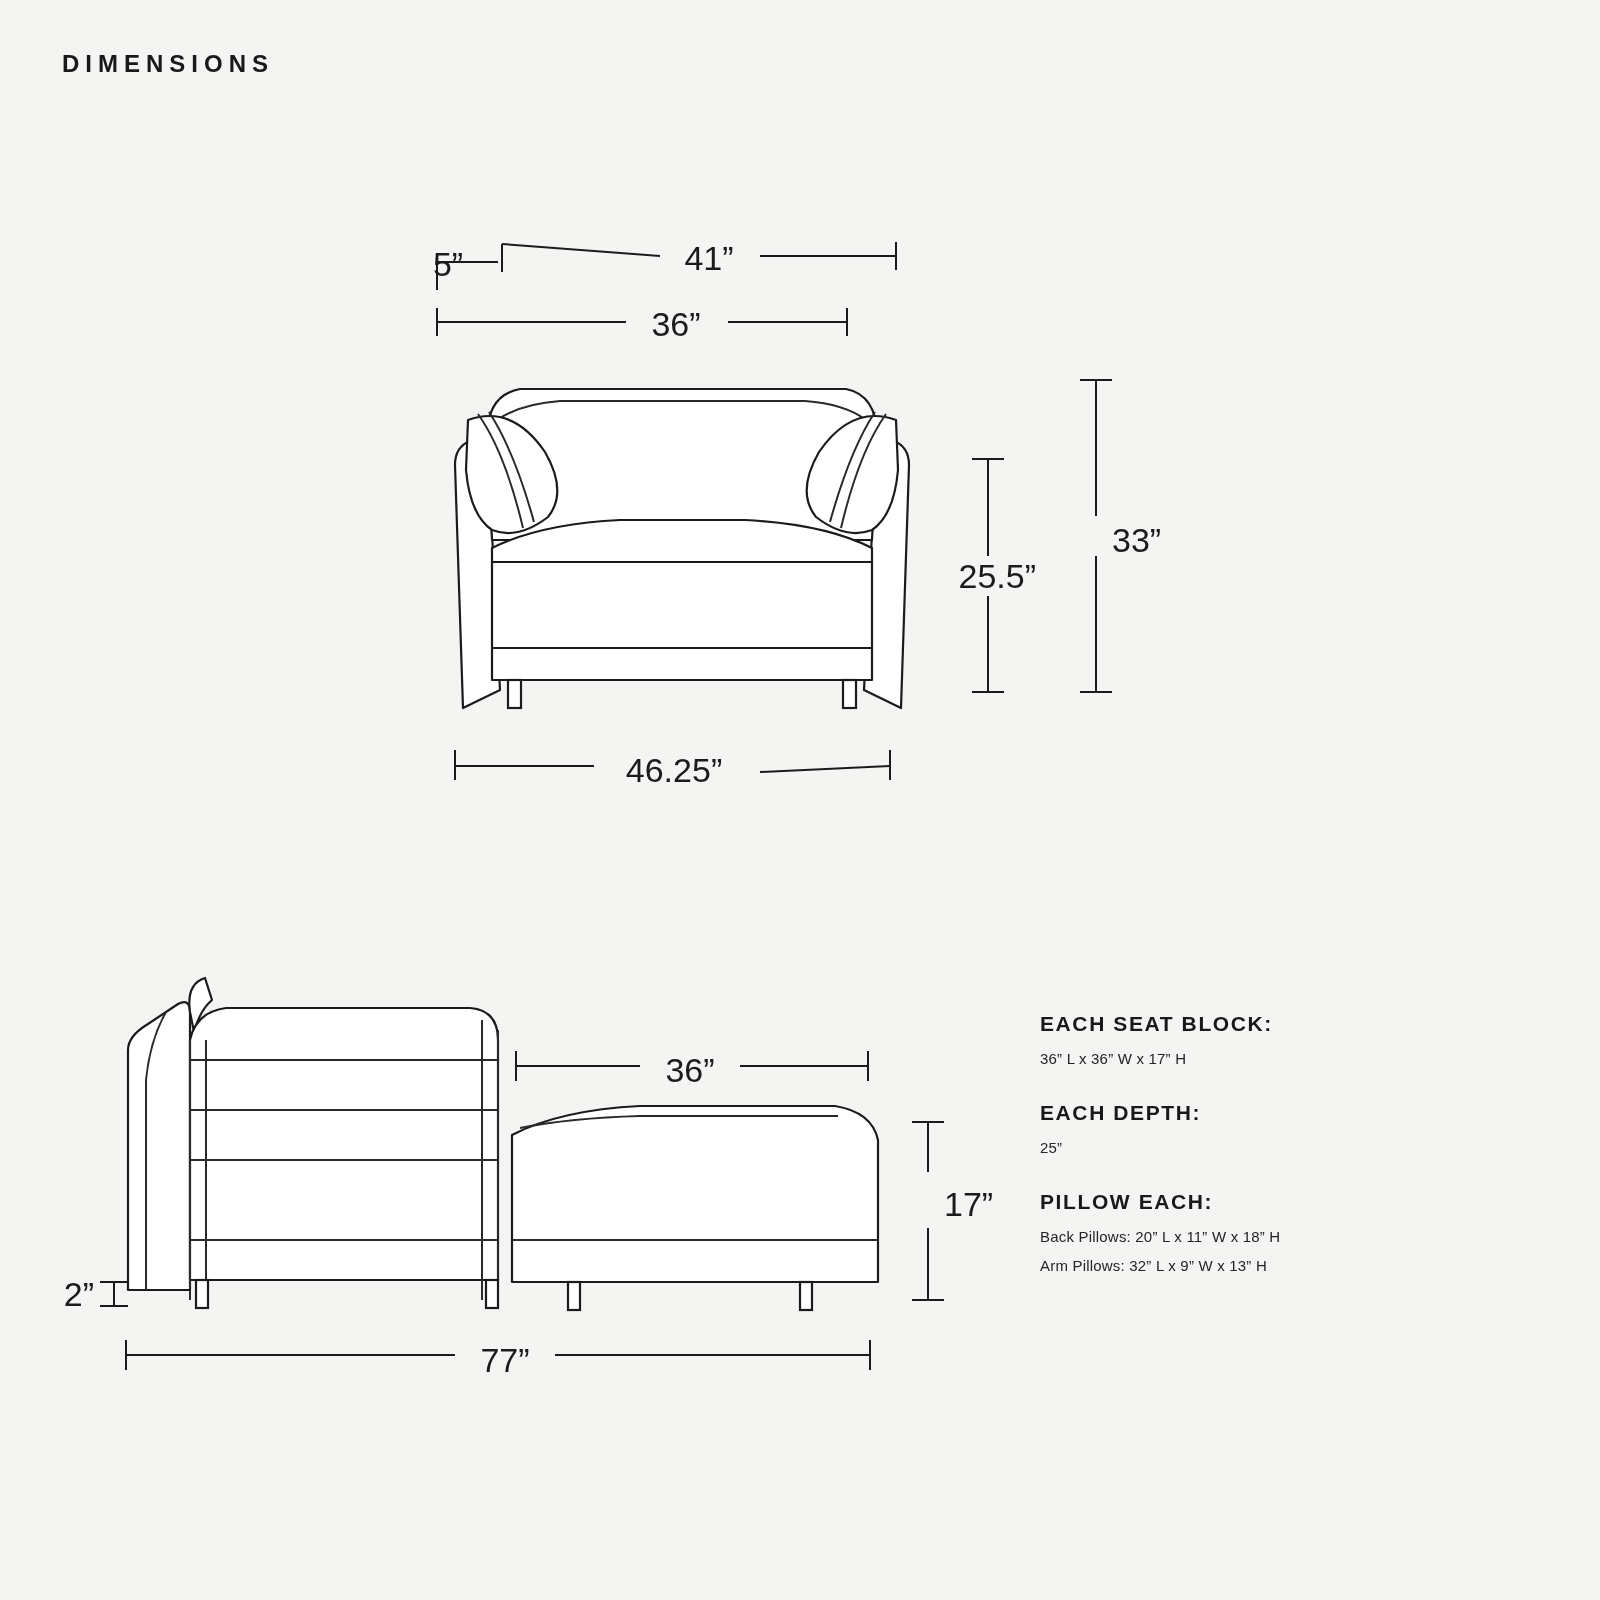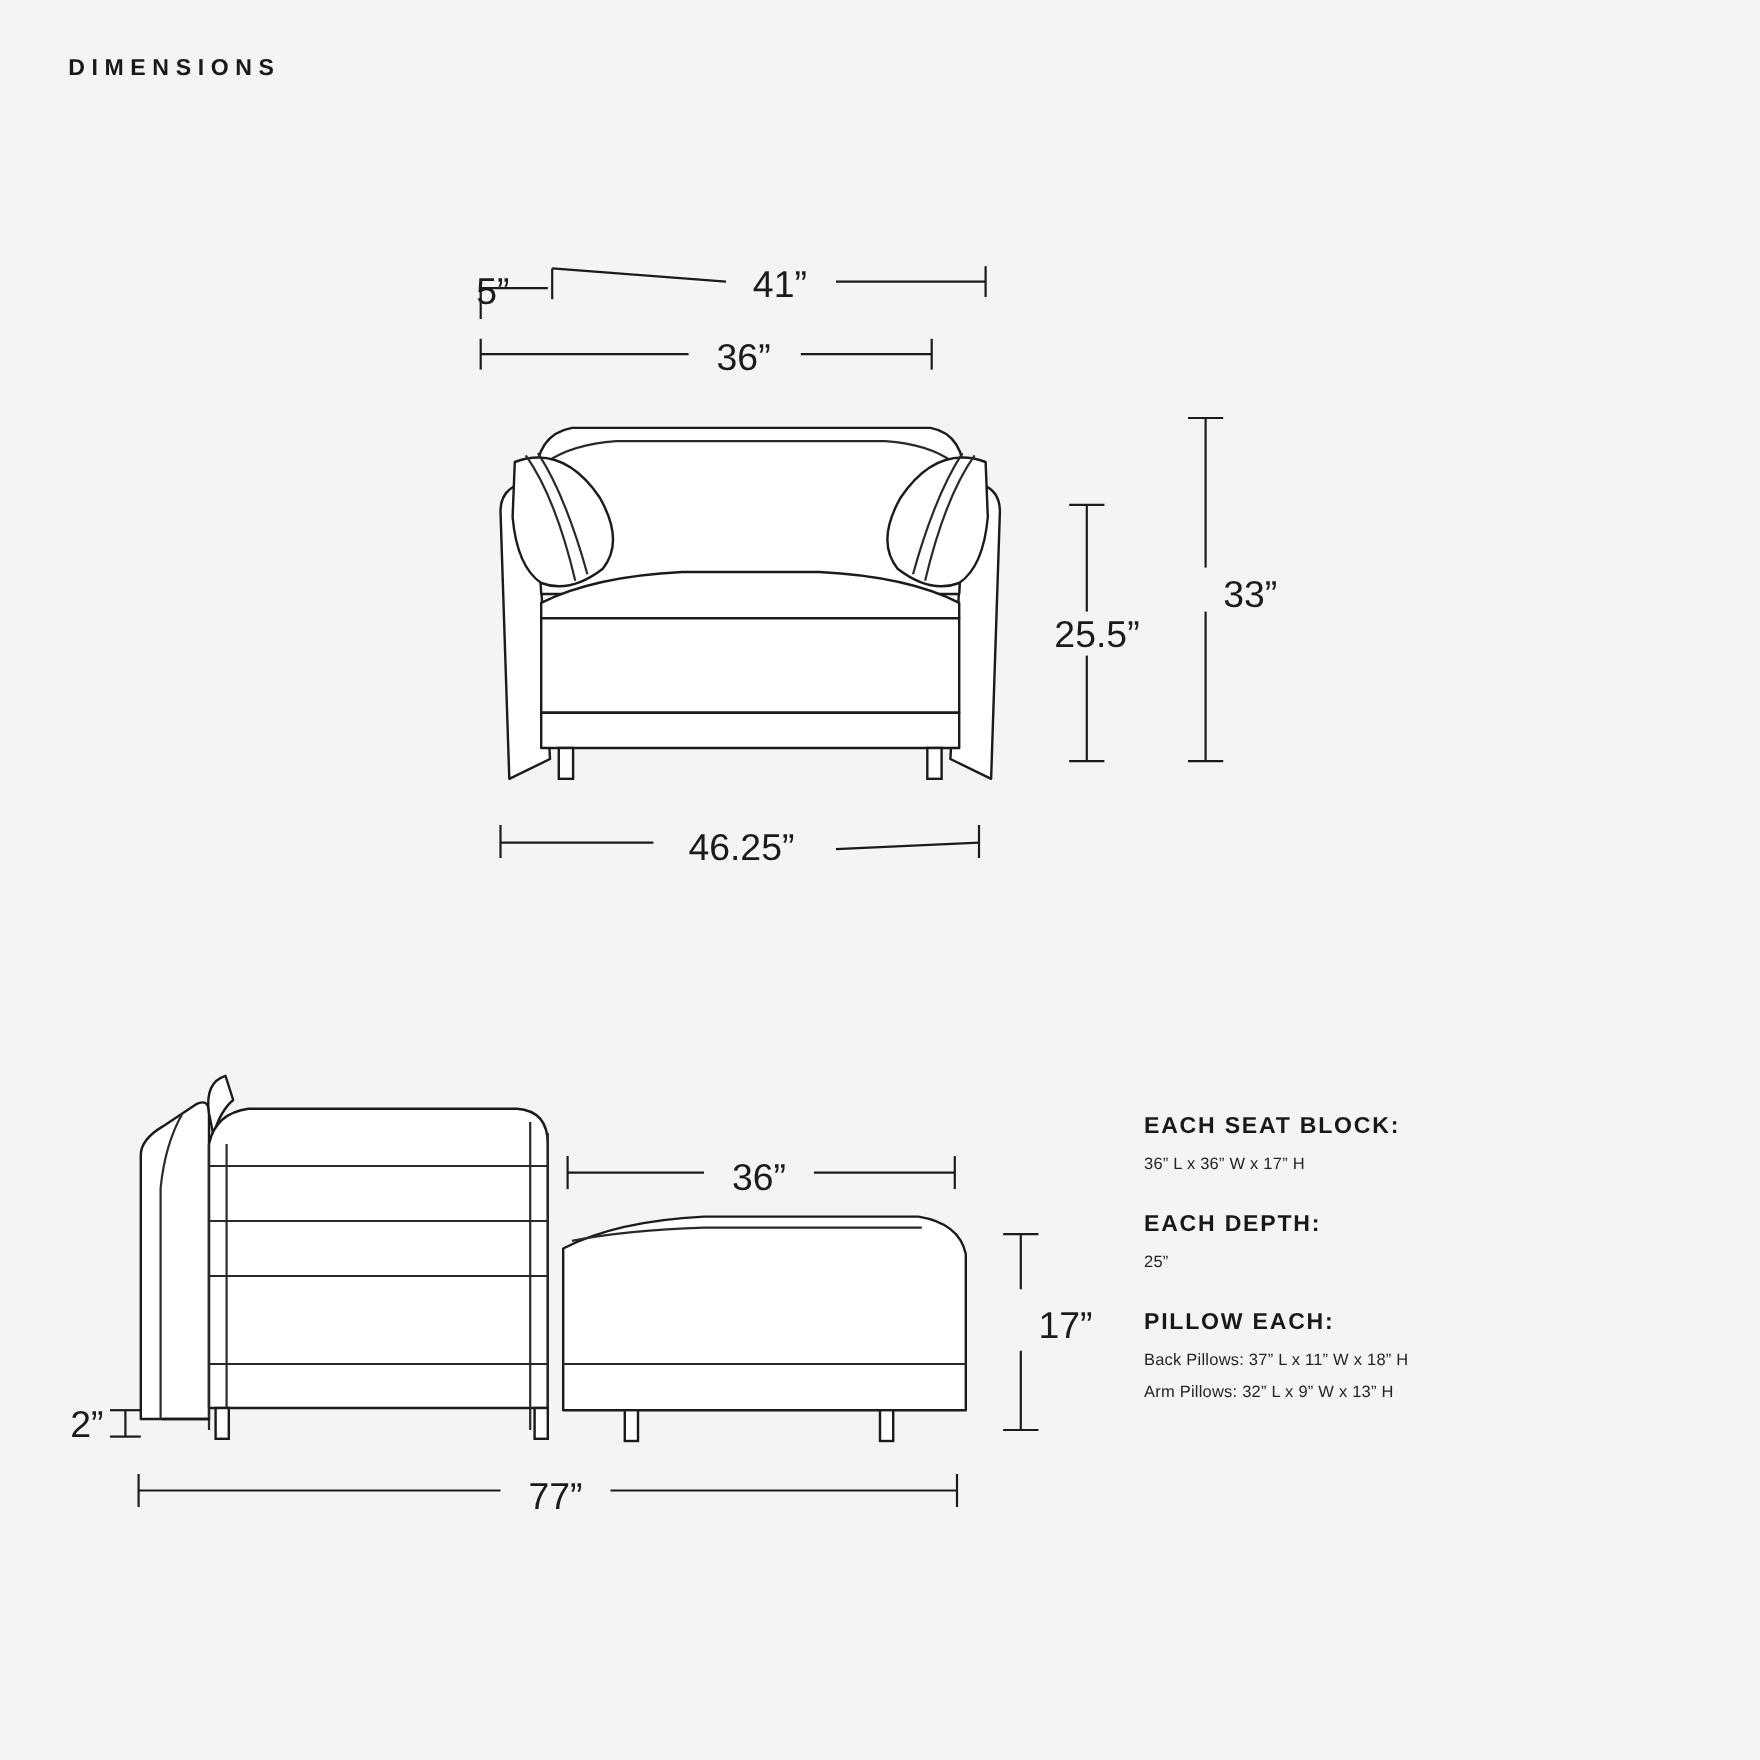--- a/index.html
+++ b/index.html
@@ -12,21 +12,21 @@
     height: 1600px;
     position: relative;
     font-family: "Liberation Sans", sans-serif;
     color: #1b1b1b;
     overflow: hidden;
   }
   .page-title {
     position: absolute;
     left: 62px;
     top: 50px;
-    font-size: 21px;
+    font-size: 24px;
     font-weight: bold;
     letter-spacing: 6px;
     color: #191919;
   }
   svg.diagram {
     position: absolute;
     left: 0;
     top: 0;
     width: 1600px;
     height: 1600px;
@@ -240,17 +240,17 @@
     <div class="spec-line">36” L x 36” W x 17” H</div>
   </div>
 
   <div class="spec-group">
     <div class="spec-heading">EACH DEPTH:</div>
     <div class="spec-line">25”</div>
   </div>
 
   <div class="spec-group">
     <div class="spec-heading">PILLOW EACH:</div>
-    <div class="spec-line">Back Pillows: 37” L x 11” W x 18” H</div>
+    <div class="spec-line">Back Pillows: 20” L x 11” W x 18” H</div>
     <div class="spec-line">Arm Pillows: 32” L x 9” W x 13” H</div>
   </div>
 
 </div>
 
 </body></html>

